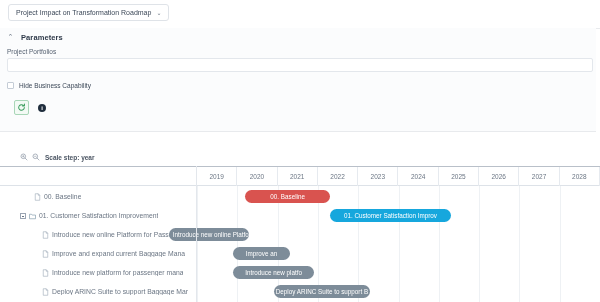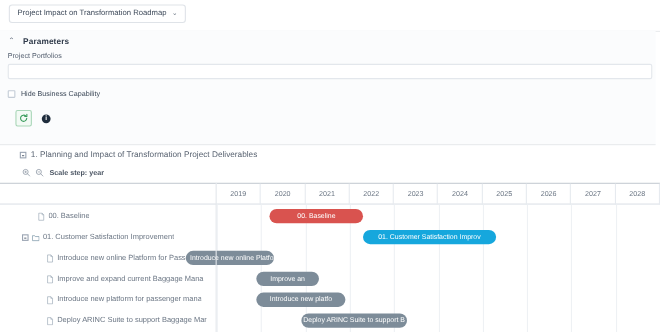--- a/index.html
+++ b/index.html
@@ -369,24 +369,20 @@
       <div class="refresh-btn">
         <svg width="9" height="9" viewBox="0 0 16 16">
           <path d="M13 8a5 5 0 1 1-1.6-3.7" fill="none" stroke="#3a9d5d" stroke-width="1.8" stroke-linecap="round"></path>
           <path d="M13.2 1.6 L13.2 5.1 L9.7 5.1" fill="none" stroke="#3a9d5d" stroke-width="1.8" stroke-linecap="round" stroke-linejoin="round"></path>
         </svg>
       </div>
       <div class="info-icon">i</div>
     </div>
   </div>
 
-  <div class="section-title-row">
-    <span class="sec-expander"></span>
-    <span class="section-title">1. Planning and Impact of Transformation Project Deliverables</span>
-  </div>
 
   <div class="scale-row">
     <svg class="mag" width="8" height="8" viewBox="0 0 16 16">
       <circle cx="6.6" cy="6.6" r="4.6" fill="none" stroke="#8b95a3" stroke-width="1.4"></circle>
       <line x1="10" y1="10" x2="14" y2="14" stroke="#8b95a3" stroke-width="1.4" stroke-linecap="round"></line>
       <line x1="4.4" y1="6.6" x2="8.8" y2="6.6" stroke="#8b95a3" stroke-width="1.2"></line>
       <line x1="6.6" y1="4.4" x2="6.6" y2="8.8" stroke="#8b95a3" stroke-width="1.2"></line>
     </svg>
     <svg class="mag" width="8" height="8" viewBox="0 0 16 16">
       <circle cx="6.6" cy="6.6" r="4.6" fill="none" stroke="#8b95a3" stroke-width="1.4"></circle>

